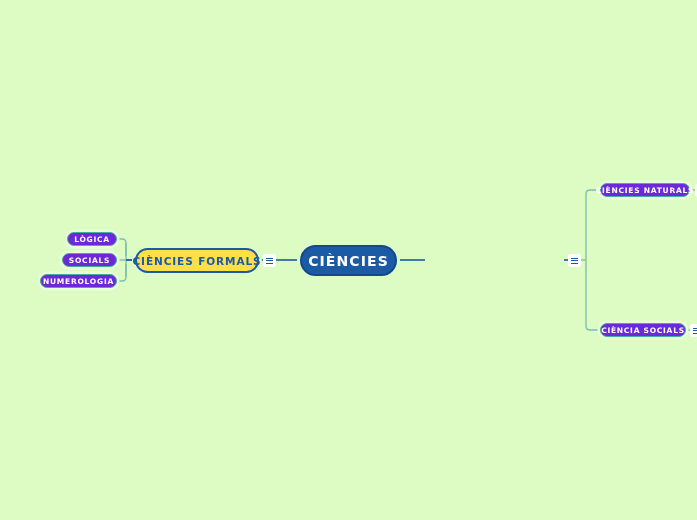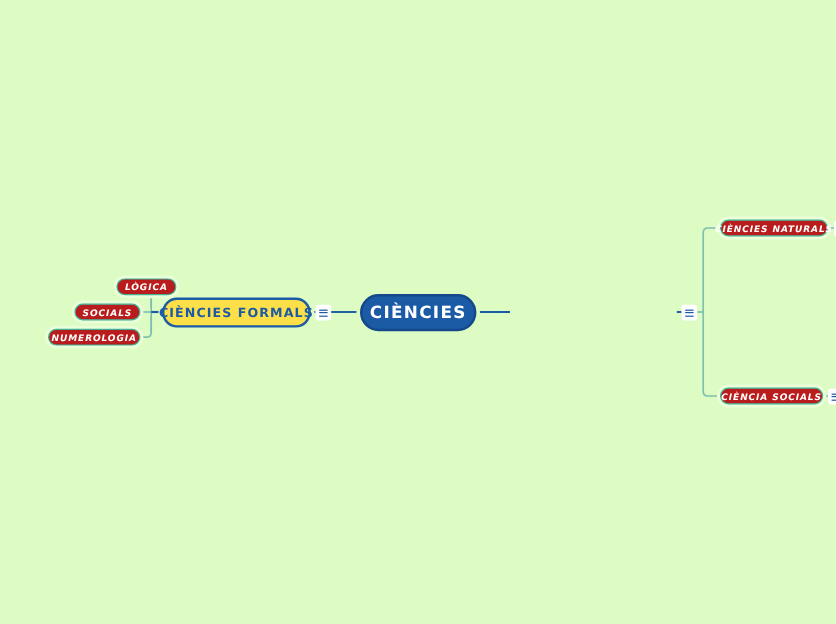--- a/index.html
+++ b/index.html
@@ -58,28 +58,27 @@
     border: 2px solid #1b5aa5;
     border-radius: 14px;
     color: #1b5aa5;
     font-size: 10.5px;
     letter-spacing: 0.9px;
     box-shadow: 0 0 0 3px #ddfcc4;
   }
 
   
   .node-leaf {
-    background: #b91c1c;
+    background: #6d28d9;
     border: 1px solid #41b096;
     border-radius: 9px;
     color: #ffffff;
     font-size: 7.5px;
     letter-spacing: 0.75px;
     box-shadow: 0 0 0 2.5px #e9ffd8;
-    font-style: italic;
   }
 
   
   .collapse-toggle {
     position: absolute;
     width: 11px;
     height: 11px;
     background: #ffffff;
     border: 1px solid #ffffff;
     border-radius: 2px;
@@ -130,21 +129,21 @@
   <div class="node node-root" style="left:300px; top:245px; width:97px; height:31px;">CIÈNCIES</div>
 
   <div class="node node-branch" style="left:135px; top:248px; width:124px; height:25px;">CIÈNCIES FORMALS</div>
 
   <div class="collapse-toggle" style="left:263px; top:254px;">
     <i></i>
     <i></i>
     <i></i>
   </div>
 
-  <div class="node node-leaf" style="left:67px; top:232px; width:50px; height:14px;margin-left:30px;">LÒGICA</div>
+  <div class="node node-leaf" style="left:67px; top:232px; width:50px; height:14px;">LÒGICA</div>
 
   <div class="node node-leaf" style="left:62px; top:253px; width:55px; height:14px;">SOCIALS</div>
 
   <div class="node node-leaf" style="left:40px; top:274px; width:77px; height:14px;">NUMEROLOGIA</div>
 
 
   <div class="collapse-toggle" style="left:568px; top:254px;">
     <i></i>
     <i></i>
     <i></i>

